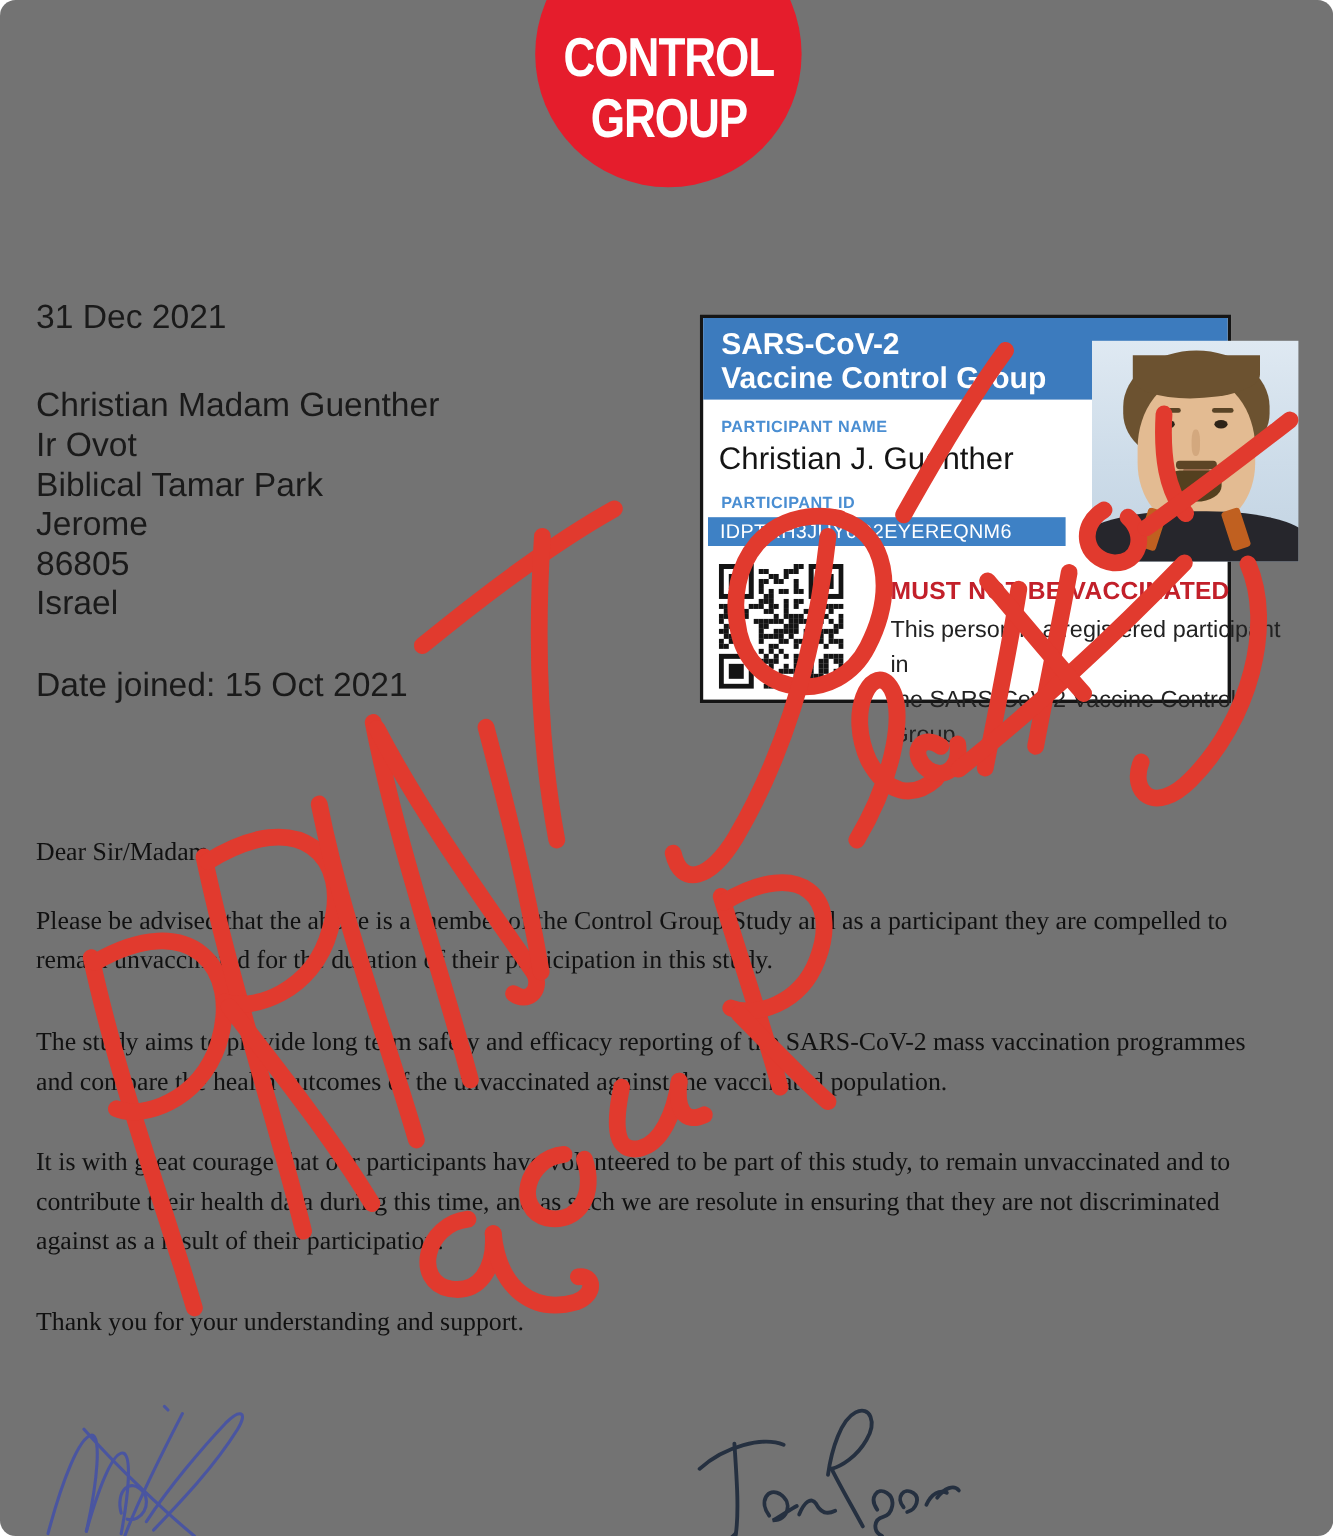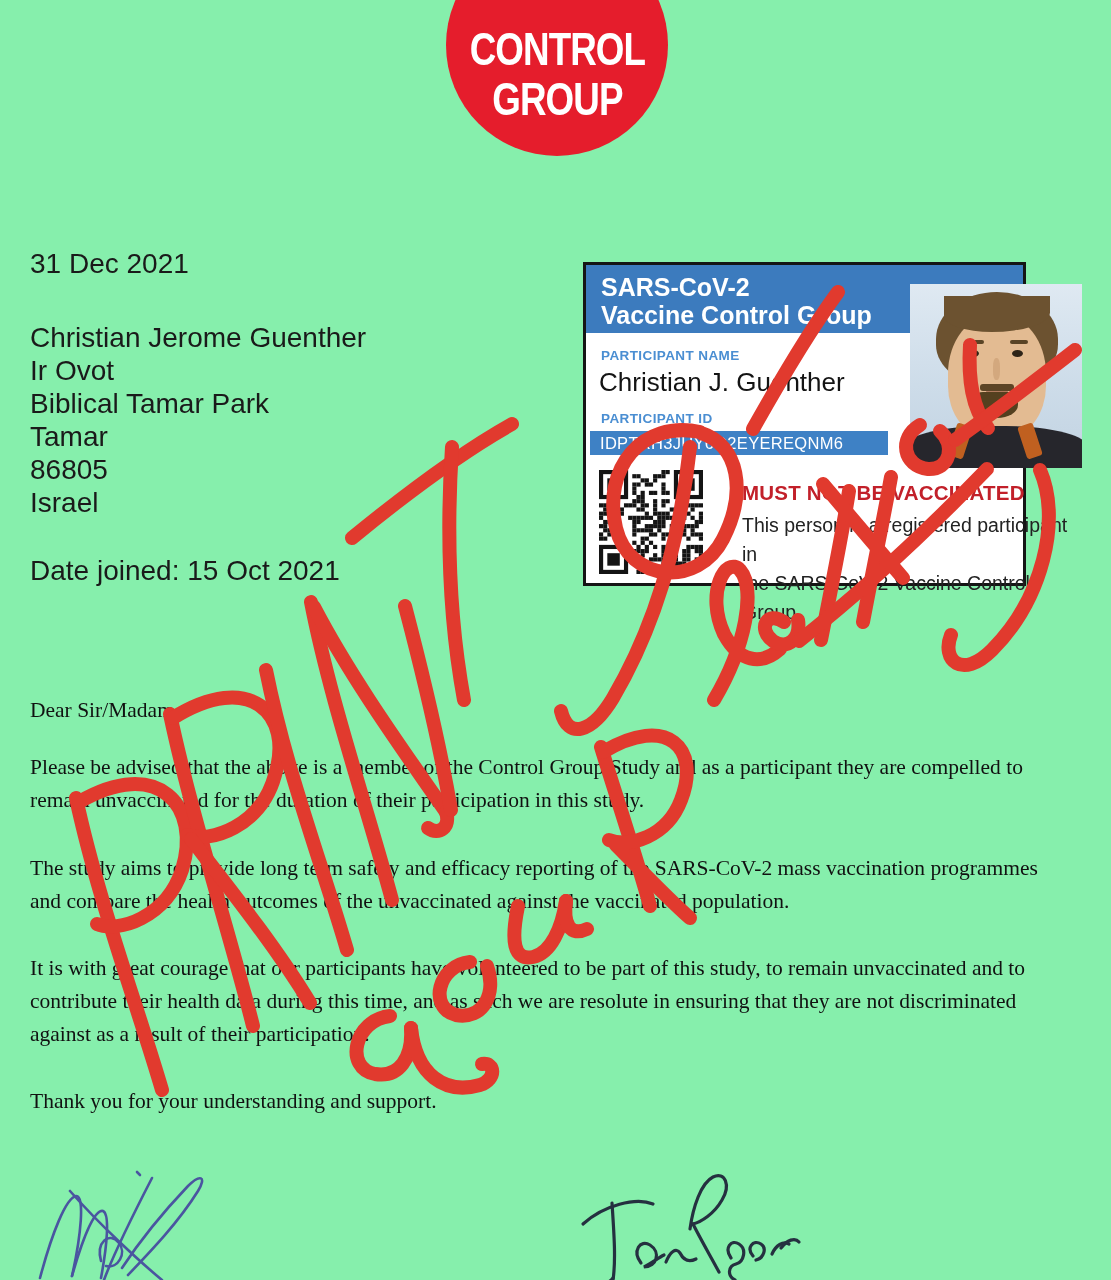--- a/index.html
+++ b/index.html
@@ -1,17 +1,17 @@
 <!DOCTYPE html>
 <html><head>
 <meta charset="utf-8">
 <style>
   html,body{margin:0;padding:0;background:#ffffff;}
-  .page{position:relative;width:1111px;height:1280px;background:#86efac;overflow:hidden;
-        font-family:"Liberation Sans",sans-serif;color:#111;}
+  .page{position:relative;width:1111px;height:1280px;background:#737373;overflow:hidden;
+        font-family:"Liberation Sans",sans-serif;color:#111;border-radius:13px;}
 
   
   .logo-circle{position:absolute;left:446px;top:-66px;width:222px;height:222px;border-radius:50%;
                display:flex;align-items:center;justify-content:center;}
   .logo-text{margin-top:58px;text-align:center;font-weight:bold;font-size:40px;line-height:44px;
              color:#fff;letter-spacing:-1px;transform:scale(.92,1.14);}
 
   
   .sans-block{position:absolute;left:30px;font-size:28px;line-height:33px;color:#1a1a1a;}
   .serif-block{position:absolute;left:30px;width:1025px;font-family:"Liberation Serif",serif;
@@ -61,24 +61,24 @@
   <div class="logo-circle" style="background: rgb(229, 29, 44);">
     <div class="logo-text" style="color: rgb(255, 255, 255);">
       <div>CONTROL</div>
       <div>GROUP</div>
     </div>
   </div>
 
   <div class="sans-block" style="top:247px;">31 Dec 2021</div>
 
   <div class="sans-block" style="top:321px;">
-    <div>Christian Jerome Guenther</div>
+    <div>Christian Madam Guenther</div>
     <div>Ir Ovot</div>
     <div>Biblical Tamar Park</div>
-    <div>Tamar</div>
+    <div>Jerome</div>
     <div>86805</div>
     <div>Israel</div>
   </div>
 
   <div class="card">
     <div class="card-header" style="background: rgb(60, 123, 190);">
       <div>SARS-CoV-2</div>
       <div>Vaccine Control Group</div>
     </div>
 

